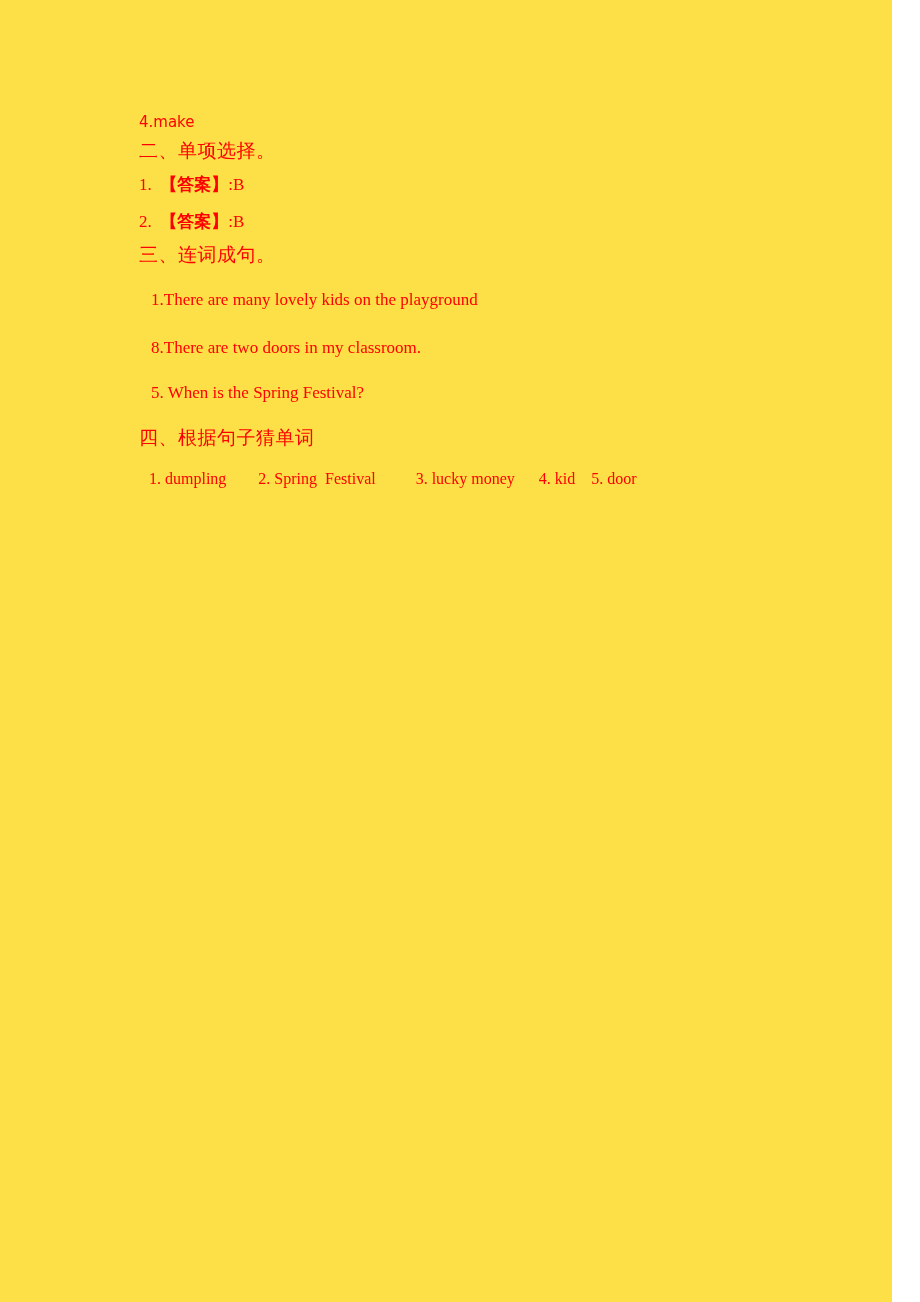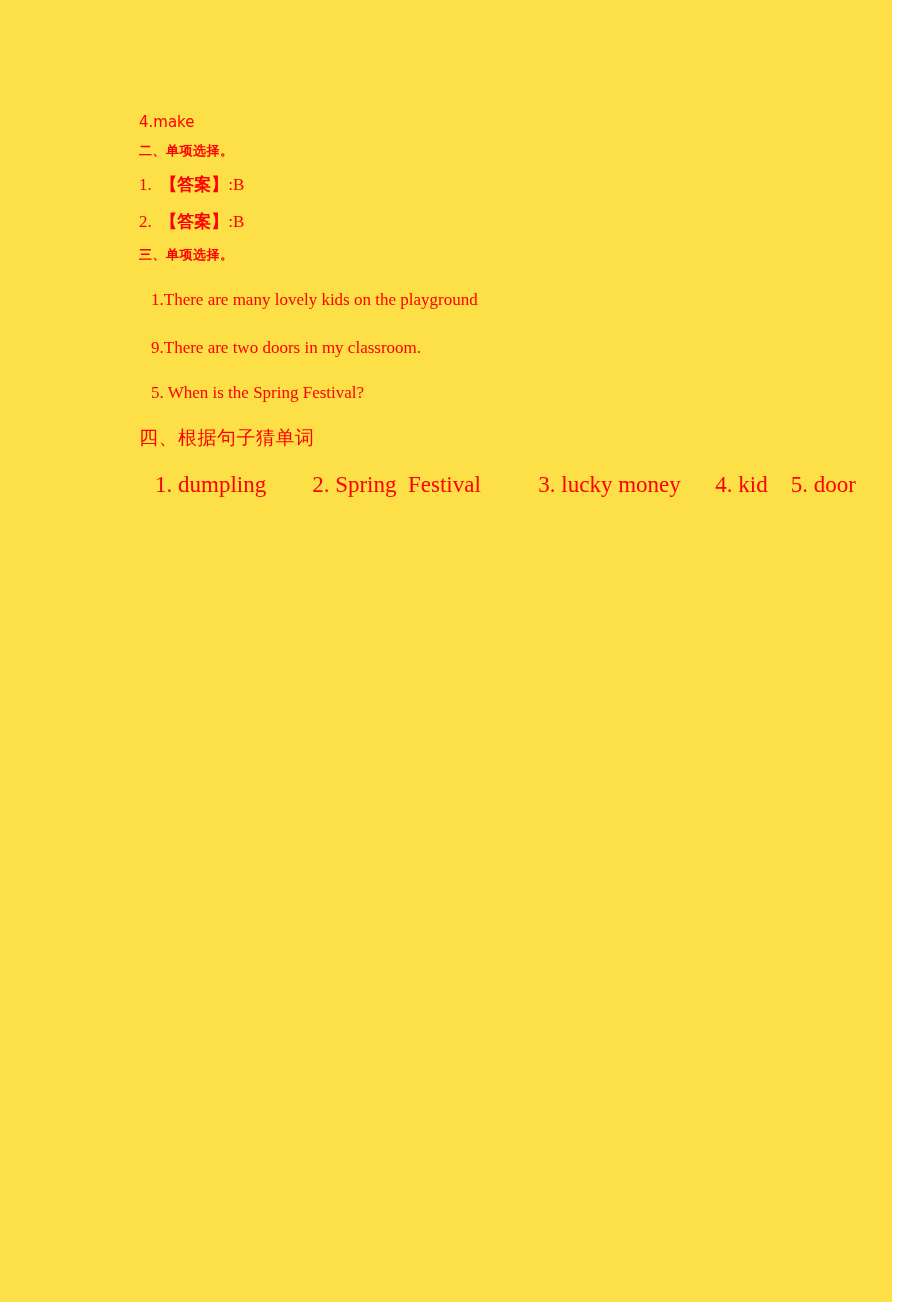--- a/index.html
+++ b/index.html
@@ -38,22 +38,22 @@
     font-size: 15px;
     line-height: 24px;
     color: #ff0000;
     white-space: pre;
     margin: 0;
   }
 
   
   .heading-serif {
     font-family: "Liberation Serif", "DejaVu Serif", serif;
-    font-weight: bold;
-    font-size: 13px;
+    font-weight: normal;
+    font-size: 19px;
     line-height: 30px;
     color: #ff0000;
     white-space: pre;
     margin: 0;
     letter-spacing: 0.5px;
   }
 
   
   .heading-sans {
     font-family: "DejaVu Sans", "Liberation Sans", sans-serif;
@@ -96,25 +96,25 @@
     white-space: pre;
     margin: 12px;
   }
   .sentence-row.tight {
     line-height: 30px;
   }
 
   
   .word-line {
     font-family: "Liberation Serif", "DejaVu Serif", serif;
-    font-size: 23px;
+    font-size: 16px;
     line-height: 34px;
     color: #ff0000;
     white-space: pre;
-    margin: 16px;
+    margin: 10px;
   }
   .spacer-xs { height: 2px; }
 </style>
 </head>
 <body>
 
 <div class="page">
   <div class="content">
 
     <div>
@@ -125,25 +125,25 @@
 
     <h2 class="heading-serif">二、单项选择。</h2>
 
     <div>
       <p class="mc-row"><span class="num">1.</span><span class="gap">  </span><span class="tag">【答案】</span><span class="val">:B</span></p>
 
       <p class="mc-row"><span class="num">2.</span><span class="gap">  </span><span class="tag">【答案】</span><span class="val">:B</span></p>
 
     </div>
 
-    <h2 class="heading-serif">三、单项选择。</h2>
+    <h2 class="heading-serif">三、连词成句。</h2>
 
     <div>
       <p class="sentence-row">1.There are many lovely kids on the playground</p>
-      <p class="sentence-row">9.There are two doors in my classroom.</p>
+      <p class="sentence-row">8.There are two doors in my classroom.</p>
       <p class="sentence-row tight">5. When is the Spring Festival?</p>
     </div>
 
     <div class="spacer-xs"></div>
 
     <h2 class="heading-sans">四、根据句子猜单词</h2>
 
     <p class="word-line">1. dumpling        2. Spring  Festival          3. lucky money      4. kid    5. door</p>
 
   </div>

